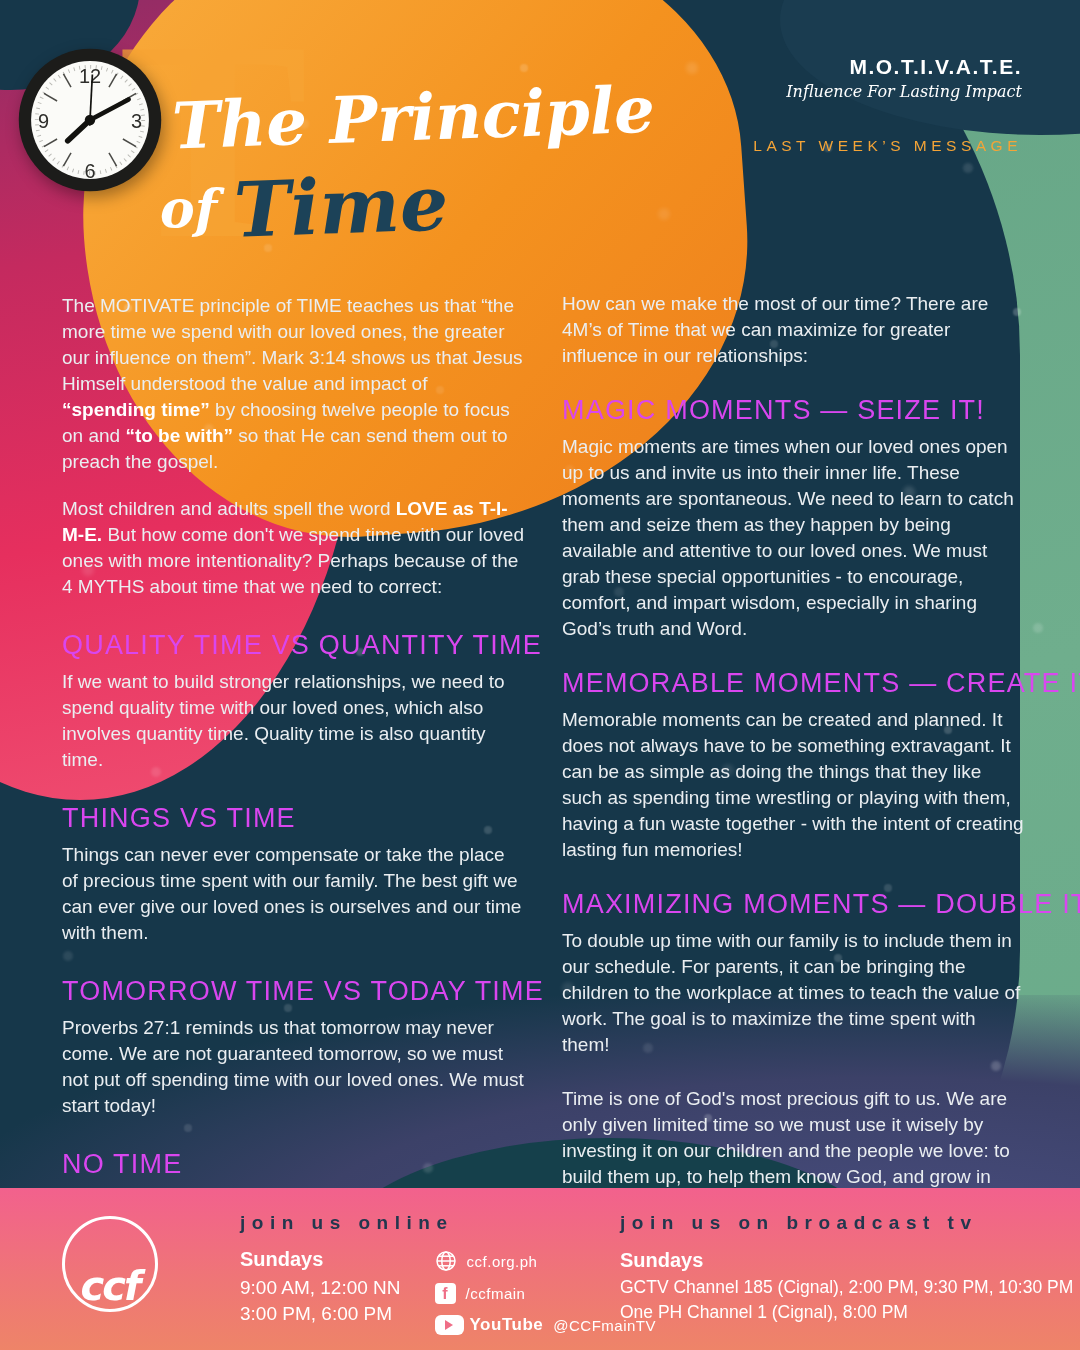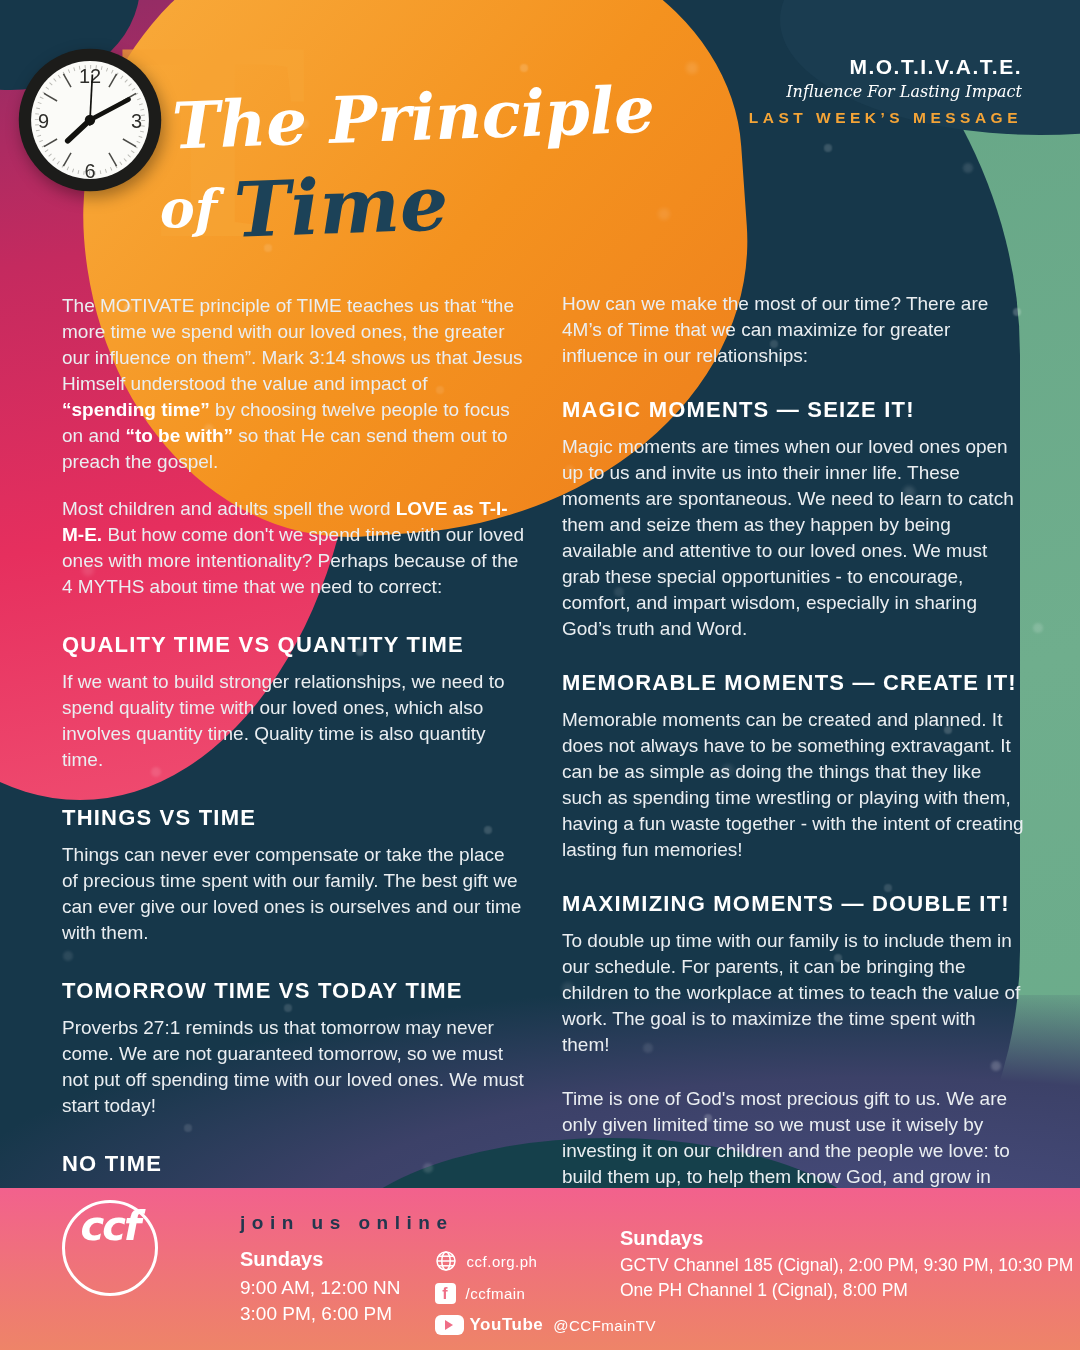--- a/index.html
+++ b/index.html
@@ -57,38 +57,38 @@
     font-style:italic;font-weight:bold;font-size:64px;color:#fff;transform:rotate(-2deg);
     white-space:nowrap;}
   .title-of{position:absolute;left:160px;top:178px;font-family:"DejaVu Serif",serif;
     font-style:italic;font-weight:bold;font-size:52px;color:#fff;}
   .title-time{position:absolute;left:234px;top:162px;font-family:"DejaVu Serif",serif;
     font-style:italic;font-weight:bold;font-size:76px;color:#1c4258;transform:rotate(-2deg);}
   .brand-block{position:absolute;right:58px;top:55px;text-align:right;}
   .brand{font-size:21px;font-weight:bold;color:#fff;letter-spacing:1.5px;}
   .brand-tagline{font-family:"DejaVu Serif",serif;font-style:italic;font-size:16px;
     color:#fff;margin-top:3px;}
-  .kicker{margin-top:8px;font-size:15.5px;font-weight:bold;color:#f4a437;letter-spacing:4.5px;}
+  .kicker{margin-top:36px;font-size:15.5px;font-weight:normal;color:#f4a437;letter-spacing:4.5px;}
 
   
   .col{position:absolute;width:462px;color:#eaeef1;font-size:19px;line-height:26px;}
   .col-left{left:62px;top:293px;}
   .col-right{left:562px;top:291px;}
   .col p{margin:0 0 21px;}
   .col b{color:#fff;margin-top:32px;}
   .section{margin-top:32px;}
-  .section h3{margin:0 0 11px;font-size:22px;font-weight:bold;color:#ffffff;
+  .section h3{margin:0 0 11px;font-size:27px;font-weight:normal;color:#d946ef;
     letter-spacing:1.2px;white-space:nowrap;}
   .col-right .section{margin-top:28px;}
 
   
   .footer{position:absolute;left:0;top:1188px;width:1080px;height:162px;
     background:linear-gradient(180deg,#f2618d 0%,#ef7577 55%,#ee8468 100%);}
-  .ccf-logo{position:absolute;left:62px;top:12px;width:96px;height:96px;border:3.5px solid #fff;
-    border-radius:50%;display:flex;align-items:flex-start;justify-content:center;box-sizing:border-box;}
+  .ccf-logo{position:absolute;left:62px;top:28px;width:96px;height:96px;border:3.5px solid #fff;
+    border-radius:50%;display:flex;align-items:flex-end;justify-content:center;box-sizing:border-box;}
   .ccf-logo span{font-family:"DejaVu Sans",sans-serif;font-weight:bold;font-style:italic;
     font-size:40px;color:#fff;letter-spacing:-2px;}
   .f-head{font-size:19px;font-weight:600;color:#23374e;letter-spacing:6.5px;white-space:nowrap;}
   .f-online{position:absolute;left:240px;top:24px;}
   .f-broadcast{position:absolute;left:620px;top:24px;}
   .f-cols{display:flex;gap:34px;margin-top:14px;}
   .f-day{font-size:20px;font-weight:bold;color:#fff;margin-bottom:4px;}
   .f-times{font-size:19px;color:#fff;line-height:26px;}
   .f-links{padding-top:2px;}
   .f-link{display:flex;align-items:center;gap:10px;margin-bottom:11px;color:#fff;
@@ -238,20 +238,21 @@
           <div class="f-link">
             <span class="yt-ic"></span>
             <span class="yt-word">YouTube</span>
             <span>@CCFmainTV</span>
           </div>
         </div>
       </div>
     </div>
 
     <div class="f-broadcast">
+      <div class="f-head">join us on broadcast tv</div>
       <div class="bc-lines">
         <div class="f-day">Sundays</div>
         <div class="bc-line"><b>GCTV Channel 185 (Cignal),</b><span> 2:00 PM, 9:30 PM, 10:30 PM</span></div>
         <div class="bc-line"><b>One PH Channel 1 (Cignal),</b><span> 8:00 PM</span></div>
 
       </div>
     </div>
   </div>
 
 </div>

